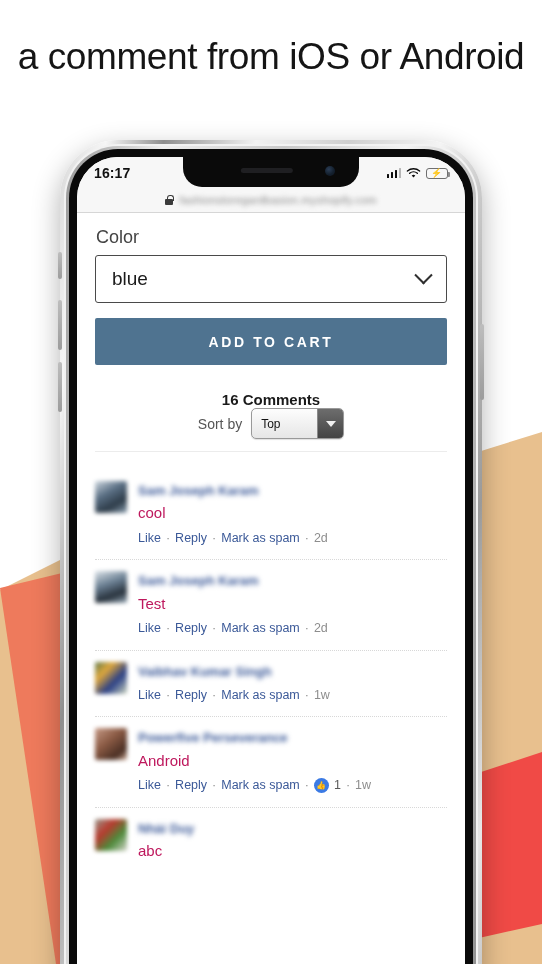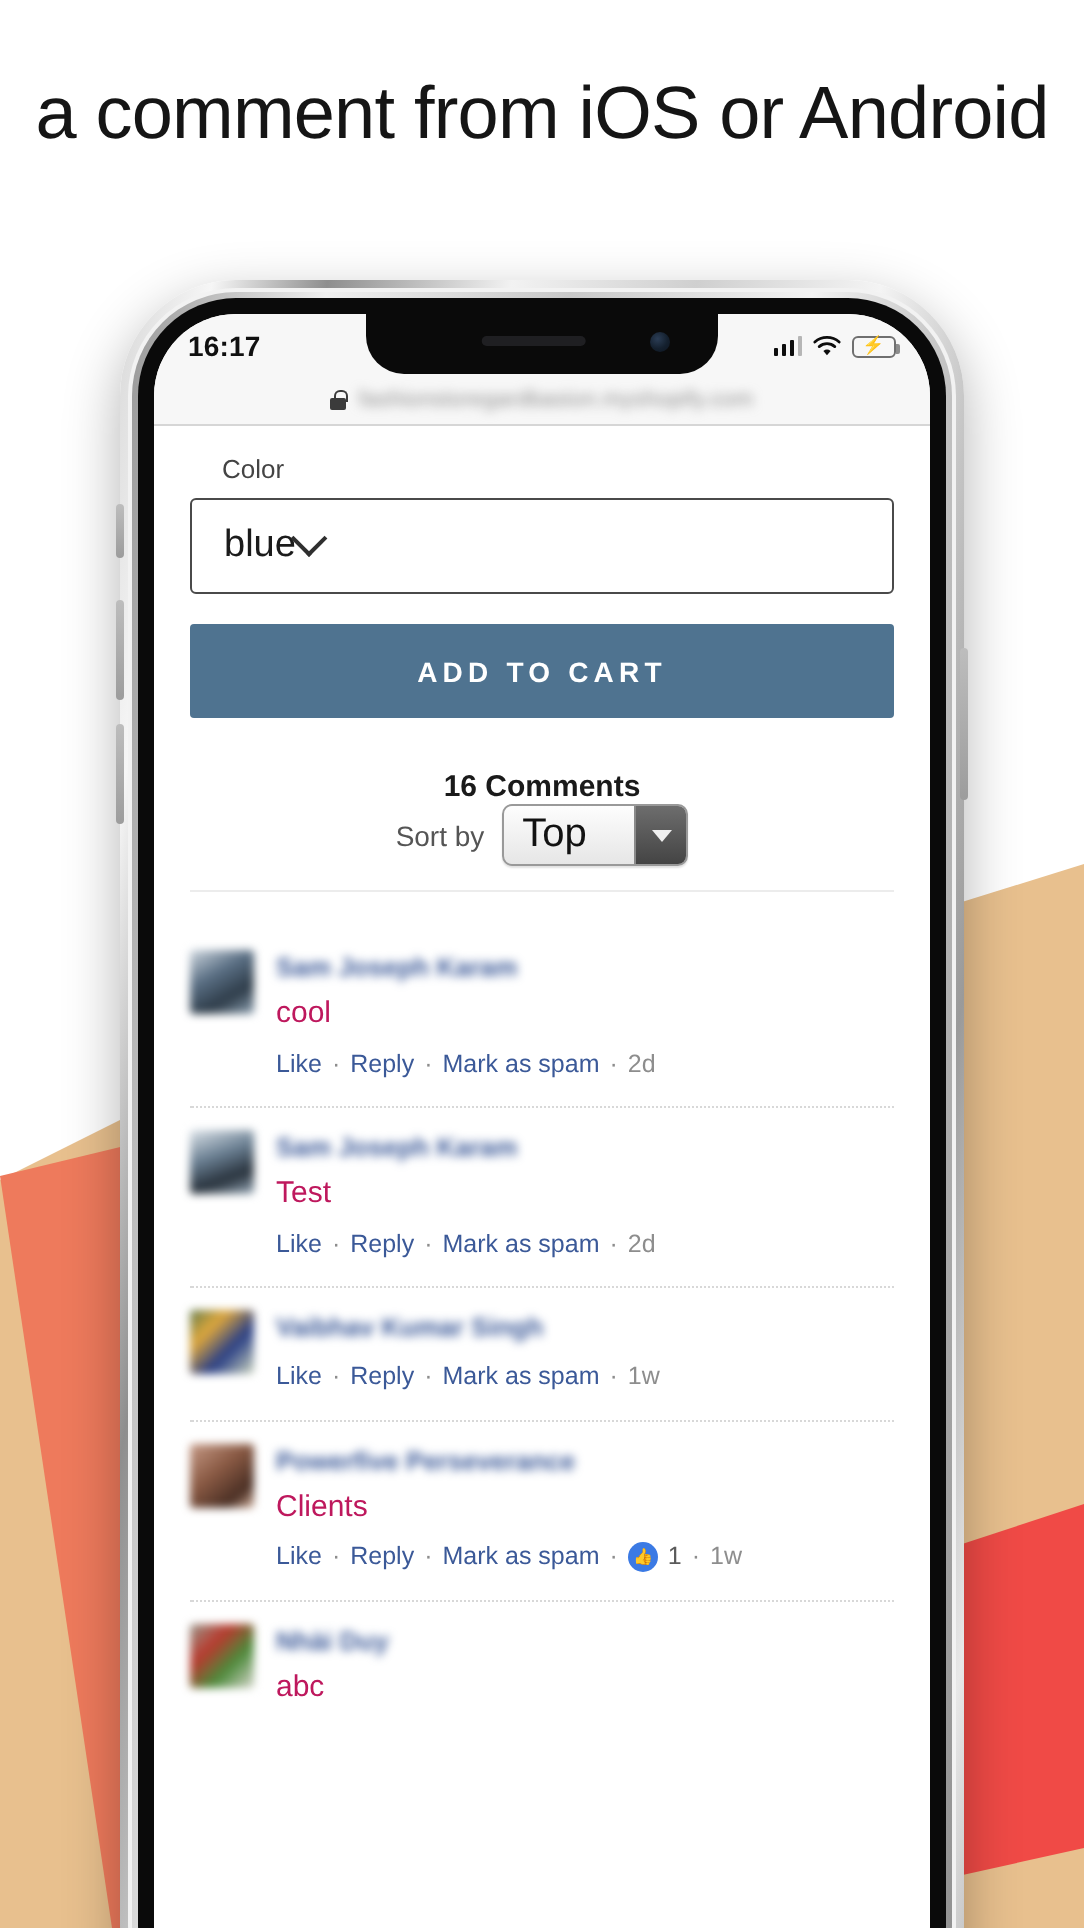--- a/index.html
+++ b/index.html
@@ -103,24 +103,24 @@
   .lock { width:8px; height:10px; position:relative; }
   .lock:before { content:""; position:absolute; left:0; bottom:0; width:8px; height:6px; background:#3b3b3b; border-radius:1px; }
   .lock:after { content:""; position:absolute; left:1.8px; top:0; width:4.4px; height:5px; border:1.4px solid #3b3b3b; border-bottom:none; border-radius:3px 3px 0 0; }
   .url-text {
     font-size:11px; color:#8b8b8b; letter-spacing:.2px;
     filter:blur(2.6px); user-select:none;
   }
 
   
   .page { padding:12px 18px 0 18px; background:#fff; height:calc(100% - 56px); overflow:hidden; }
-  .field-label { font-size:13px; color:#444; margin:2px 0 7px 16px; }
+  .field-label { font-size:18px; color:#444; margin:2px 0 7px 1px; }
   .color-select {
     width:100%; height:48px; border:1.6px solid #4a4a4a; border-radius:3px;
-    background:#fff; display:flex; align-items:center; 
+    background:#fff; display:flex; align-items:center; justify-content:space-between;
     padding:0 16px;
   }
   .color-select .val { font-size:19px; color:#1b1b1b; }
   .chev { width:13px; height:13px; border-right:2px solid #2f2f2f; border-bottom:2px solid #2f2f2f; transform:rotate(45deg) translate(-3px,-3px); }
   .atc {
     width:100%; height:47px; margin-top:15px; border:none; border-radius:2px;
     background:#4f7390; color:#fff; font-size:14px; font-weight:700;
     letter-spacing:2.6px; cursor:pointer;
     font-family:"Liberation Sans", sans-serif;
   }
@@ -129,21 +129,21 @@
   .cmt-head { display:flex; align-items:center; justify-content:space-between; margin-top:26px; padding-bottom:12px; border-bottom:1px solid #ececec;flex-direction:column; }
   .cmt-count { font-size:15px; font-weight:700; color:#1a1a1a; }
   .sort-wrap { display:flex; align-items:center; gap:9px; }
   .sort-label { font-size:14px; color:#555; }
   .sort-box {
     display:flex; align-items:stretch; width:93px; height:31px;
     border:1px solid #999; border-radius:5px; overflow:hidden;
     background:linear-gradient(180deg,#fdfdfd,#e6e6e6);
     box-shadow:0 1px 1px rgba(0,0,0,.12);
   }
-  .sort-val { flex:1; display:flex; align-items:center; padding-left:9px; font-size:20px; color:#121212; }
+  .sort-val { flex:1; display:flex; align-items:center; padding-left:9px; font-size:12px; color:#121212; }
   .sort-arrow {
     width:26px; display:flex; align-items:center; justify-content:center;
     background:linear-gradient(180deg,#6d6d6d,#444); border-left:1px solid #8a8a8a;
   }
   .sort-arrow span { width:0; height:0; border-left:5px solid transparent; border-right:5px solid transparent; border-top:6px solid #f0f0f0; }
 
   
   .cmt-box {
     margin-top:16px; width:100%; height:74px;
     border:1px solid #dcdcdc; border-radius:6px; background:#fff;
@@ -300,21 +300,21 @@
                 <span class="sep">·</span>
                 <span class="a">Reply</span>
                 <span class="sep">·</span>
                 <span class="a">Mark as spam</span>
                 <span class="sep">·</span>
                 <span class="time">1w</span>
               </div></div>
           </div>
           <div class="cmt">
             <div class="avatar av4"></div>
-            <div class="cmt-body"><span class="cmt-name">Powerfive Perseverance</span><div class="cmt-text">Clients</div><div class="cmt-actions">
+            <div class="cmt-body"><span class="cmt-name">Powerfive Perseverance</span><div class="cmt-text">Android</div><div class="cmt-actions">
                 <span class="a">Like</span>
                 <span class="sep">·</span>
                 <span class="a">Reply</span>
                 <span class="sep">·</span>
                 <span class="a">Mark as spam</span>
                 <span class="sep">·</span>
                 <span class="like-badge" style="font-size: 8px;">👍</span>
                 <span class="like-count">1</span>
                 <span class="sep">·</span>
                 <span class="time">1w</span>

